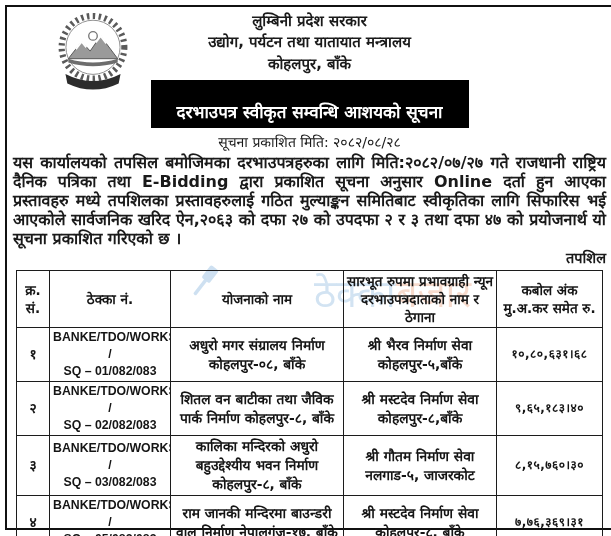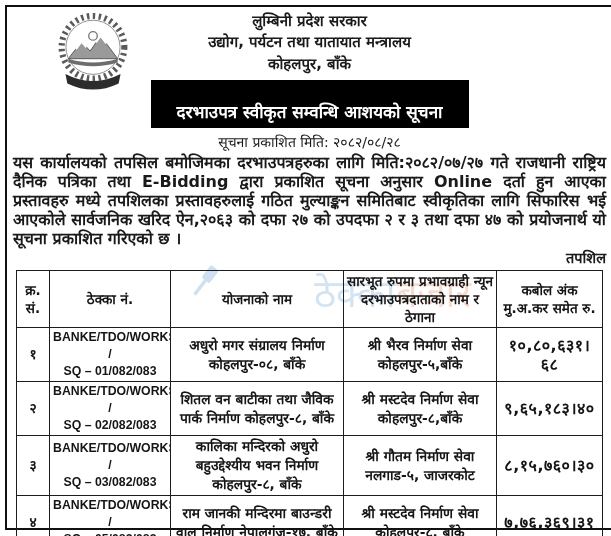--- a/index.html
+++ b/index.html
@@ -73,21 +73,21 @@
   .col-plan { width:173px; }
   .col-bidder { width:153px; }
   .col-amount { width:106px; }
   tr.hrow { height:43px; }
   tr.r0 { height:48px; } tr.r1 { height:48px; } tr.r2 { height:52px; }
   tr.r3 { height:46px; }
   td.contract {
     font-family:"Liberation Sans","DejaVu Sans",sans-serif;
     font-size:12.3px; font-weight:700; line-height:17px;
   }
-  td.amount { font-size:16px; letter-spacing:0.5px;margin-top:48px; }
+  td.amount { font-size:12px; letter-spacing:0.5px;margin-top:48px; }
   
   .watermark {
     position:absolute; z-index:1; left:158px; top:-4px; width:300px;
     pointer-events:none; text-align:right; white-space:nowrap;
     font-size:38px; font-weight:400; opacity:0.55;
   }
   .wm-blue { color:#aecde8; }
   .wm-orange { color:#f2bfa6; }
   .wm-hammer { position:absolute; left:168px; top:-8px; z-index:1; opacity:0.6; }
 </style>

